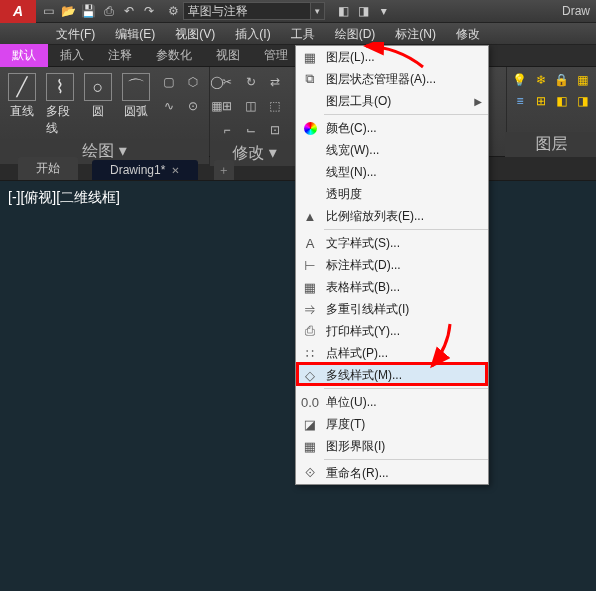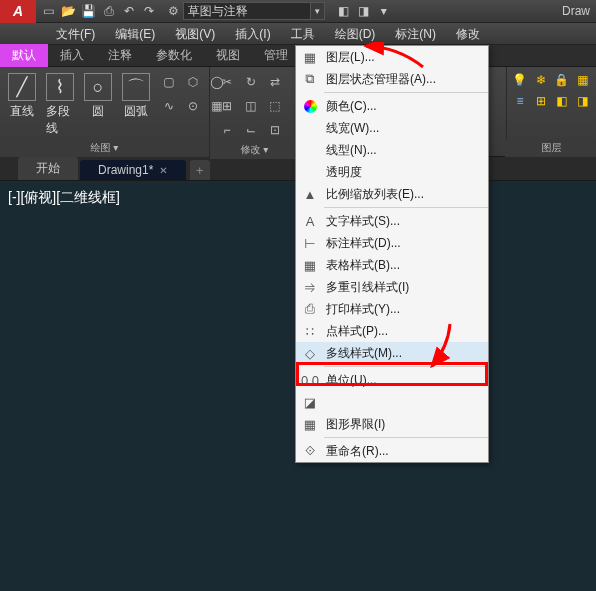--- a/index.html
+++ b/index.html
@@ -15,27 +15,27 @@
 .title-txt{color:#ccc;margin-left:auto;padding-right:6px}
 .menubar{height:22px;background:linear-gradient(#4a4a4a,#383838);display:flex;align-items:flex-start;padding-left:46px;border-bottom:1px solid #222}
 .menu-item{padding:3px 10px;color:#ddd;cursor:pointer}
 .menu-item.active{background:#d8e8f5;color:#000;border:2px solid red;padding:1px 8px}
 .ribbon-tabs{height:22px;background:#2d2d2d;display:flex;align-items:center;border-bottom:1px solid #1a1a1a}
 .rtab{padding:3px 12px;color:#bbb;cursor:pointer}
 .rtab.active{background:#d946ef;color:#fff}
 .ribbon{height:90px;background:linear-gradient(#454545,#383838);display:flex;border-bottom:1px solid #1a1a1a}
 .panel{border-right:1px solid #2a2a2a;display:flex;flex-direction:column;justify-content:space-between;padding:4px 6px 0}
 .panel-body{display:flex;gap:6px;flex:1;align-items:flex-start}
-.panel-label{text-align:center;color:#bbb;font-size:10px;padding:2px 0;background:#3a3a3a;margin:0 -6px}
+.panel-label{text-align:center;color:#bbb;font-size:16px;padding:2px 0;background:#3a3a3a;margin:0 -6px}
 .big-btn{display:flex;flex-direction:column;align-items:center;gap:2px;color:#ddd;cursor:pointer;padding:2px}
 .big-btn .ic{width:28px;height:28px;border:1px solid #888;display:flex;align-items:center;justify-content:center;color:#ddd;font-size:18px}
 .small-grid{display:grid;grid-template-columns:repeat(3,22px);grid-auto-rows:22px;gap:2px}
 .sbtn{width:22px;height:22px;display:flex;align-items:center;justify-content:center;color:#bbb;cursor:pointer;border:1px solid transparent}
 .doc-tabs{height:24px;background:#2a2a2a;display:flex;align-items:flex-end;padding-left:18px;border-bottom:1px solid #1a1a1a}
-.dtab{padding:3px 18px;background:#3d3d3d;color:#ccc;margin-right:2px;border-radius:3px 3px 0 0;cursor:pointer;display:flex;align-items:center;gap:6px}
+.dtab{padding:3px 18px;background:#3d3d3d;color:#ccc;margin-right:14px;border-radius:3px 3px 0 0;cursor:pointer;display:flex;align-items:center;gap:6px}
 .dtab.active{background:#0f172a}
 .dtab-close{color:#999;font-size:10px}
 .dtab-add{width:20px;height:20px;display:flex;align-items:center;justify-content:center;color:#999;background:#3d3d3d;margin-left:2px;cursor:pointer;border-radius:3px 3px 0 0}
 .canvas{position:relative;height:410px;background:#1a2a33}
 .canvas-label{position:absolute;top:8px;left:8px;color:#fff;font-size:14px}
 .dropdown{position:absolute;top:45px;left:295px;width:194px;background:#f5f5f5;border:1px solid #8a8a8a;box-shadow:2px 2px 6px rgba(0,0,0,0.4);z-index:100}
 .dd-item{display:flex;align-items:center;height:22px;cursor:pointer;position:relative}
 .dd-icon{width:28px;display:flex;align-items:center;justify-content:center;font-size:13px;color:#555}
 .dd-text{flex:1;color:#222;padding-left:2px}
 .dd-arrow{position:absolute;right:6px;color:#555;font-size:10px}
@@ -172,20 +172,25 @@
 
 <div class="dropdown" id="dropdown">
     <div class="dd-item">
       <div class="dd-icon">▦</div>
       <div class="dd-text">图层(L)...</div>
     </div>
     <div class="dd-item">
       <div class="dd-icon">⧉</div>
       <div class="dd-text">图层状态管理器(A)...</div>
     </div>
+    <div class="dd-item">
+      <div class="dd-icon"></div>
+      <div class="dd-text">图层工具(O)</div>
+      <div class="dd-arrow">▶</div>
+    </div>
     <div class="dd-sep"></div>
     <div class="dd-item">
       <div class="dd-icon">
         <span style="display:inline-block;width:13px;height:13px;background:conic-gradient(red,yellow,lime,cyan,blue,magenta,red);border-radius:50%"></span>
       </div>
       <div class="dd-text">颜色(C)...</div>
     </div>
     <div class="dd-item">
       <div class="dd-icon"></div>
       <div class="dd-text">线宽(W)...</div>
@@ -231,20 +236,21 @@
       <div class="dd-icon">◇</div>
       <div class="dd-text">多线样式(M)...</div>
     </div>
     <div class="dd-sep"></div>
     <div class="dd-item">
       <div class="dd-icon">0.0</div>
       <div class="dd-text">单位(U)...</div>
     </div>
     <div class="dd-item">
       <div class="dd-icon">◪</div>
+      <div class="dd-text">厚度(T)</div>
     </div>
     <div class="dd-item">
       <div class="dd-icon">▦</div>
       <div class="dd-text">图形界限(I)</div>
     </div>
     <div class="dd-sep"></div>
     <div class="dd-item">
       <div class="dd-icon">⟐</div>
       <div class="dd-text">重命名(R)...</div>
     </div>

